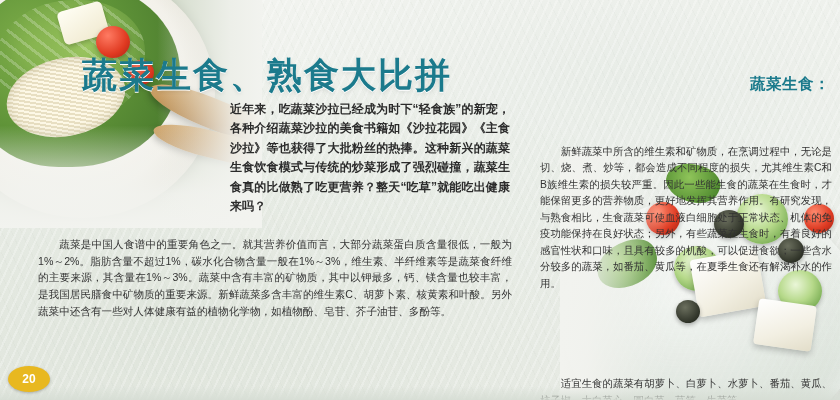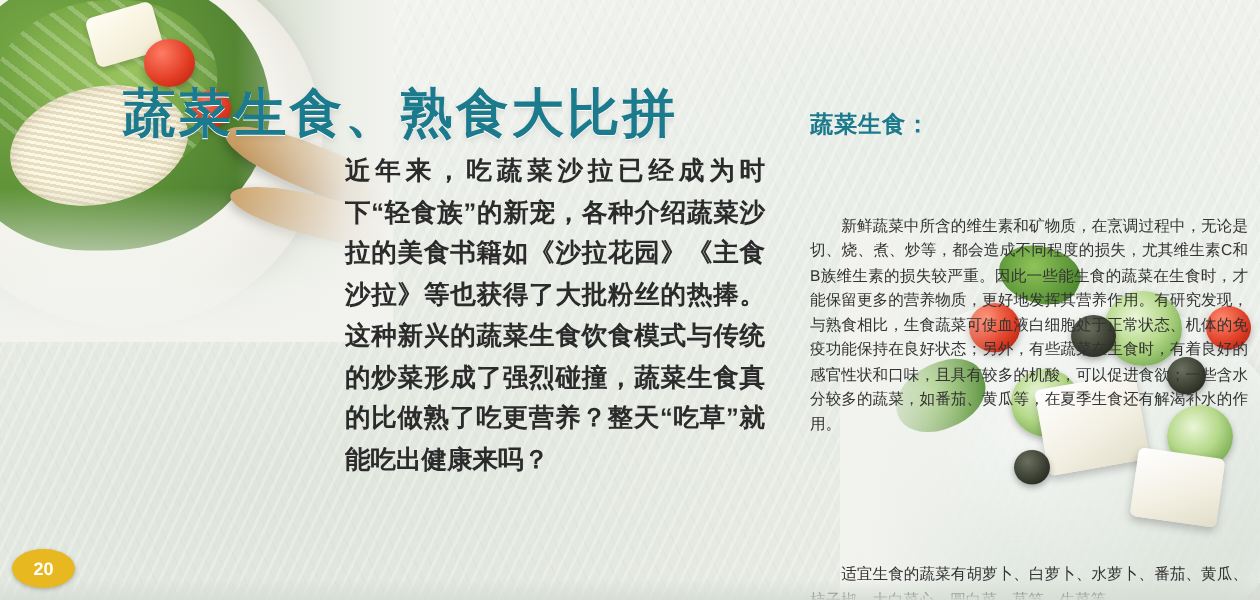--- a/index.html
+++ b/index.html
@@ -204,21 +204,21 @@
     color: #1b7a8c;
     text-shadow: 0 1px 0 #ffffff, 0 2px 4px rgba(0,0,0,.10);
     white-space: nowrap;
   }
 
   
   .lead {
     position:absolute;
     left: 230px; top: 100px;
     width: 280px;
-    font-size: 17px;
+    font-size: 12px;
     line-height: 1.62;
     color: #2b2b2b;
     font-weight: bold;
     text-align: justify;
   }
 
   .subhead {
     position:absolute;
     left: 38px; top: 208px;
     font-size: 16.5px;
@@ -242,20 +242,21 @@
   
   .right-head {
     position:absolute;
     left: 540px; top: 72px;
     width: 290px;
     font-size: 15.5px;
     font-weight: bold;
     color: #1b7a8c;
     line-height: 1.5;
     letter-spacing: .5px;
+    text-align: right;
   }
   .right-body {
     position:absolute;
     left: 540px; top: 132px;
     width: 292px;
     font-size: 10.4px;
     line-height: 1.58;
     color: #333;
     text-align: justify;
   }
@@ -330,20 +331,21 @@
     <div class="olive o3"></div>
     <div class="mask-fade"></div>
   </div>
 
   <div class="headline">蔬菜生食、熟食大比拼</div>
 
   <div class="lead">近年来，吃蔬菜沙拉已经成为时下“轻食族”的新宠，各种介绍蔬菜沙拉的美食书籍如《沙拉花园》《主食沙拉》等也获得了大批粉丝的热捧。这种新兴的蔬菜生食饮食模式与传统的炒菜形成了强烈碰撞，蔬菜生食真的比做熟了吃更营养？整天“吃草”就能吃出健康来吗？</div>
 
 
   <div class="body-col">
+    <p>蔬菜是中国人食谱中的重要角色之一。就其营养价值而言，大部分蔬菜蛋白质含量很低，一般为1%～2%。脂肪含量不超过1%，碳水化合物含量一般在1%～3%，维生素、半纤维素等是蔬菜食纤维的主要来源，其含量在1%～3%。蔬菜中含有丰富的矿物质，其中以钾最多，钙、镁含量也较丰富，是我国居民膳食中矿物质的重要来源。新鲜蔬菜多含丰富的维生素C、胡萝卜素、核黄素和叶酸。另外蔬菜中还含有一些对人体健康有益的植物化学物，如植物酚、皂苷、芥子油苷、多酚等。</p>
   </div>
 
   <div class="right-head">
     <div>蔬菜生食：</div>
   </div>
 
   <div class="right-body">
     <p>新鲜蔬菜中所含的维生素和矿物质，在烹调过程中，无论是切、烧、煮、炒等，都会造成不同程度的损失，尤其维生素C和B族维生素的损失较严重。因此一些能生食的蔬菜在生食时，才能保留更多的营养物质，更好地发挥其营养作用。有研究发现，与熟食相比，生食蔬菜可使血液白细胞处于正常状态、机体的免疫功能保持在良好状态；另外，有些蔬菜在生食时，有着良好的感官性状和口味，且具有较多的机酸，可以促进食欲；一些含水分较多的蔬菜，如番茄、黄瓜等，在夏季生食还有解渴补水的作用。</p>
   </div>
 

